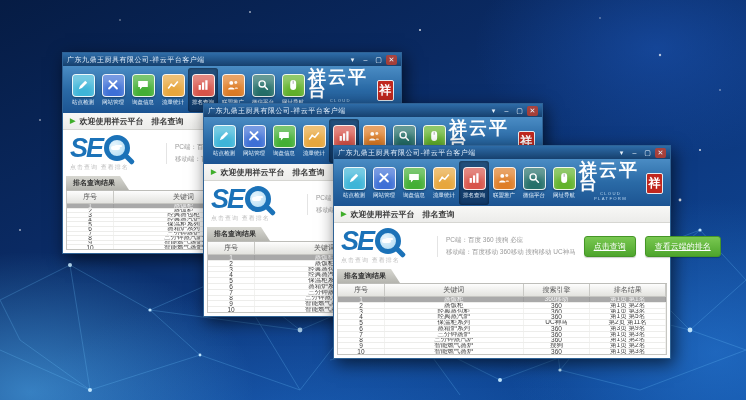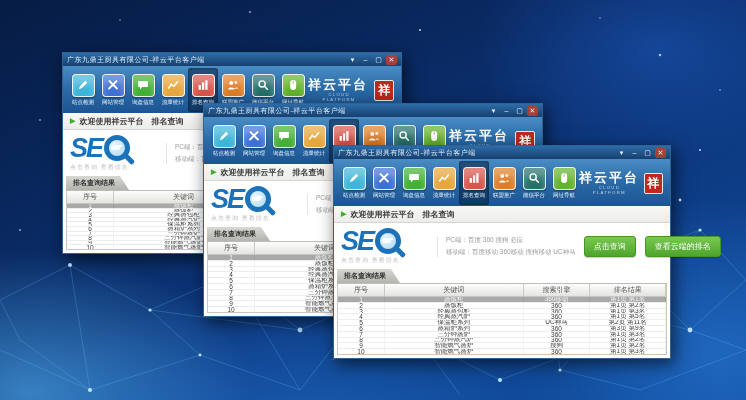--- a/index.html
+++ b/index.html
@@ -26,21 +26,21 @@
        display:flex;align-items:stretch;padding:2px 5px 1px;}
   .tools{display:flex;}
   .tool{width:30px;display:flex;flex-direction:column;align-items:center;justify-content:center;border-radius:3px;}
   .tool.selected{background:rgba(8,34,70,.55);box-shadow:inset 0 0 3px rgba(0,0,0,.5);}
   .tile{width:21px;height:21px;border-radius:4px;border:1px solid rgba(255,255,255,.9);
        box-shadow:inset 0 9px 7px rgba(255,255,255,.3), 0 1px 2px rgba(0,0,0,.35);
        display:flex;align-items:center;justify-content:center;}
   .tile svg{width:14px;height:14px;display:block;}
   .tool .lbl{font-size:6px;color:#eaf3fb;margin-top:1px;white-space:nowrap;transform:scale(.92);}
   .brand{margin-left:auto;display:flex;align-items:center;gap:4px;padding-right:2px;}
-  .brand-name{font-size:13px;font-weight:bold;color:#fff;letter-spacing:2px;line-height:13px;}
+  .brand-name{font-size:18px;font-weight:bold;color:#fff;letter-spacing:2px;line-height:13px;}
   .brand-sub{font-size:5px;color:#b9d7f0;letter-spacing:1.5px;text-align:center;transform:scale(.85);}
   .badge{width:19px;height:19px;background:#c0271e;border:1px solid #e6ecf2;border-radius:2px;
        color:#fff;font-size:12px;font-weight:bold;display:flex;align-items:center;justify-content:center;}
   .breadcrumb{height:16px;flex:0 0 16px;background:linear-gradient(#f8f8f6,#ececea);
        border-bottom:1px solid #d6d6d2;display:flex;align-items:center;gap:4px;padding:0 7px;
        font-size:8px;font-weight:bold;color:#3c3c3c;}
   .crumb-icon{color:#3fae2a;font-size:7px;line-height:8px;}
   .content{flex:1;display:flex;flex-direction:column;min-height:0;background:#fff;padding:0 3px 3px;}
   .seo-row{flex:0 0 42px;display:flex;align-items:center;gap:8px;padding:2px 4px 0;}
   .seo-logo{display:flex;flex-direction:column;flex:0 0 88px;}
@@ -50,21 +50,21 @@
        background:radial-gradient(circle at 35% 35%,#eaf6fd,#a8d8f2);margin-left:2px;}
   .seo-o::before{content:"";position:absolute;left:2px;top:6px;width:9px;height:4px;background:#fff;
        border-radius:4px;box-shadow:3px -2px 0 -1px #fff;}
   .seo-o::after{content:"";position:absolute;width:11px;height:5px;background:#1b72b8;right:-10px;bottom:-6px;
        transform:rotate(45deg);border-radius:2px;}
   .seo-sub{font-size:6px;color:#c0c0c0;letter-spacing:1px;margin-top:2px;white-space:nowrap;}
   .engines{display:flex;flex-direction:column;gap:3px;font-size:6.5px;color:#9a9a9a;
        border-left:1px solid #e4e4e4;padding-left:8px;white-space:nowrap;}
   .btns{margin-left:auto;display:flex;gap:9px;}
   .btn{background:linear-gradient(#79c851,#4ea52c);border:1px solid #459627;border-radius:3px;
-       color:#fff;font-size:8px;padding:4px 9px;white-space:nowrap;box-shadow:0 1px 1px rgba(0,0,0,.2);}
+       color:#fff;font-size:8px;padding:4px 9px;white-space:nowrap;box-shadow:0 1px 1px rgba(0,0,0,.2);text-decoration:underline;}
   .tabs{flex:0 0 13px;display:flex;align-items:flex-end;border-bottom:1px solid #bdbdb9;margin-top:2px;}
   .tab{background:linear-gradient(#d8d8d2,#b4b4ae);color:#333;font-size:7px;font-weight:bold;
        padding:2px 14px 2px 7px;clip-path:polygon(0 0,calc(100% - 9px) 0,100% 100%,0 100%);}
   .table{flex:1;display:flex;flex-direction:column;min-height:0;border:1px solid #c6c6c2;border-top:none;}
   .thead{flex:0 0 12px;display:flex;background:linear-gradient(#fdfdfd,#e3e3df);
        border-bottom:1px solid #c6c6c2;font-size:7px;color:#555;}
   .th,.td{display:flex;align-items:center;justify-content:center;overflow:hidden;white-space:nowrap;}
   .th{border-right:1px solid #c9c9c5;}
   .c0{width:14%;}.c1{width:42%;}.c2{width:20%;}.c3{width:24%;flex:1;}
   .tbody{flex:1;display:flex;flex-direction:column;min-height:0;}

